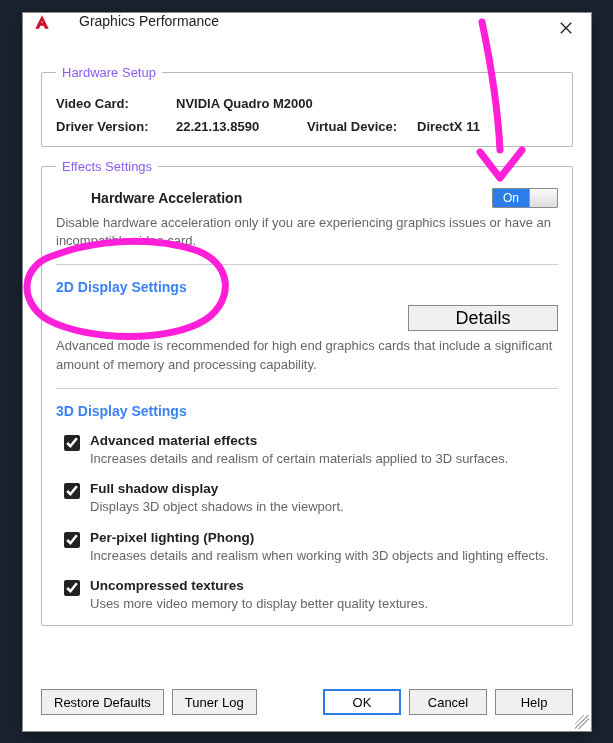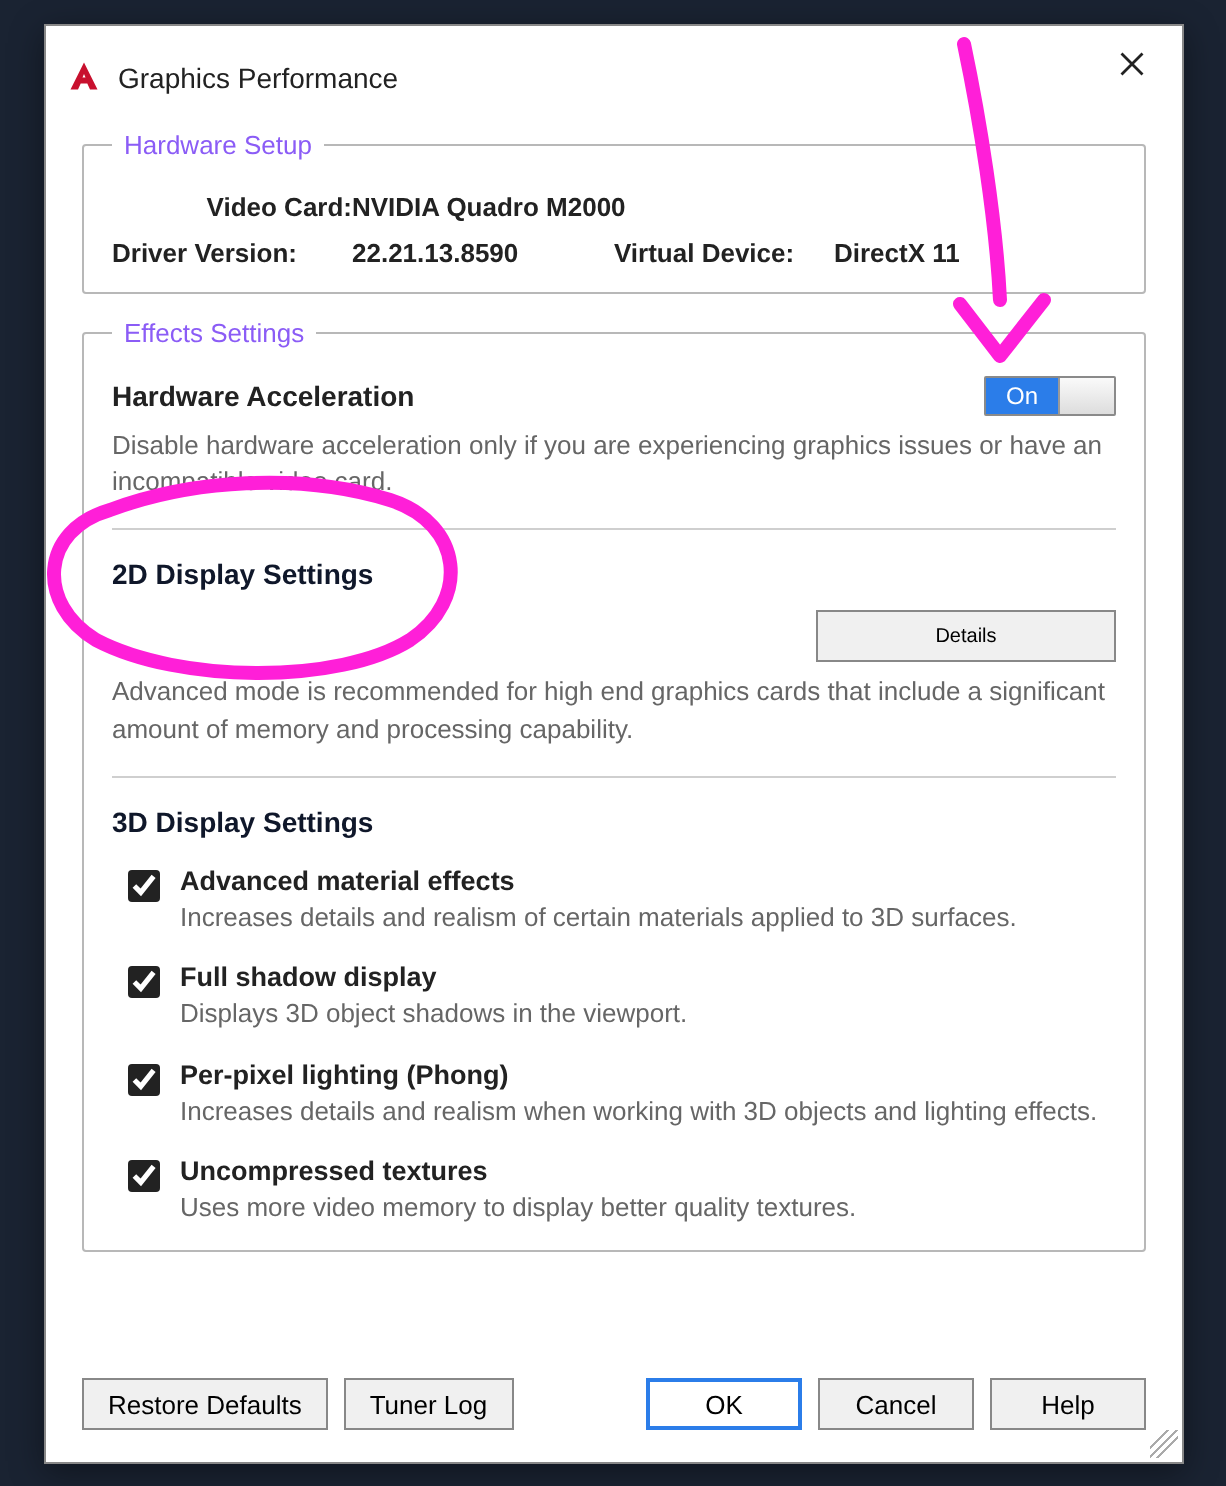--- a/index.html
+++ b/index.html
@@ -21,23 +21,24 @@
     top: 12px;
     width: 570px;
     height: 720px;
     background: #fff;
     border: 1px solid #888;
     box-shadow: 0 4px 16px rgba(0,0,0,.4);
   }
   .titlebar {
     height: 34px;
     display: flex;
-    align-items: flex-end;
+    align-items: flex-start;
     padding: 0 10px;
     font-size: 14px;
+    gap: 20px;
   }
   .app-icon {
     width: 18px; height: 18px;
     margin-right: 8px;
     display: inline-flex;
     align-items: center; justify-content: center;
   }
   .title { flex: 1; color: #222; }
   .close-x {
     width: 30px; height: 30px;
@@ -52,60 +53,60 @@
     border: 1px solid #b8b8b8;
     border-radius: 2px;
     margin: 12px 0 0 0;
     padding: 10px 14px 12px 14px;
   }
   fieldset.group > legend {
     padding: 0 6px;
     font-size: 13px;
     color: #8b5cf6;
   }
-  .hw-row { display: flex; margin: 6px 0; font-size: 13px; text-align: right; }
+  .hw-row { display: flex; margin: 6px 0; font-size: 13px; }
   .hw-label { width: 120px; font-weight: 600; color: #222; }
   .hw-val { color: #222; font-weight: 600; }
   .hw-row2 { display: flex; margin-top: 8px; font-size: 13px; justify-content: space-between; }
   .hw-row2 .col { flex: 1; display: flex; }
   .effects { padding-bottom: 14px; }
-  .accel-row { display: flex; align-items: center; justify-content: space-between; margin-top: 4px;}
+  .accel-row { display: flex; align-items: center; justify-content: space-between; margin-top: 4px; margin-left: 35px;}
   .accel-title { font-weight: 700; font-size: 14px; color: #222; }
   .toggle {
     width: 66px; height: 20px;
     border: 1px solid #8a8a8a;
     display: flex; cursor: pointer;
     border-radius: 1px; overflow: hidden;
   }
   .toggle .on {
     flex: 1; background: #2b7de9; color: #fff;
     display: flex; align-items: center; justify-content: center;
     font-size: 12px;
   }
   .toggle .knob {
     width: 28px; background: linear-gradient(#fafafa,#ddd);
     border-left: 1px solid #999;
   }
   .desc { color: #666; font-size: 13px; line-height: 1.4; margin-top: 6px; }
   hr.sep { border: none; border-top: 1px solid #cfcfcf; margin: 14px 0; }
-  .sec-title { font-weight: 700; font-size: 14px; color: #0f172a; margin-top: 2px; }
+  .sec-title { font-weight: 700; font-size: 14px; color: #3b82f6; margin-top: 2px; }
   .mode-row { display: flex; align-items: center; margin-top: 10px; gap: 20px; }
   .combo {
     height: 26px; width: 136px;
     border: 1px solid #999; background: #f4f4f4;
     display: flex; align-items: center; padding: 0 8px;
     cursor: pointer; font-size: 13px; color: #222;
     justify-content: space-between;
   }
   .combo .caret { font-size: 10px; color: #555; }
   .details-btn {
     margin-left: auto;
     width: 150px; height: 26px;
     border: 1px solid #888; background: #f0f0f0;
-    cursor: pointer; font-size: 10px; text-align: center;
+    cursor: pointer; font-size: 18px; text-align: center;
   }
   .check-item { display: flex; margin: 14px 0 0 8px; }
   .check-item input[type=checkbox] {
     width: 16px; height: 16px; margin: 2px 10px 0 0; cursor: pointer;
     accent-color: #222;
   }
   .check-item .ci-body { flex: 1; }
   .check-item .ci-title { font-weight: 700; font-size: 13.5px; color: #222; }
   .check-item .ci-desc { color: #666; font-size: 13px; line-height: 1.35; margin-top: 2px; }
   .footer {

